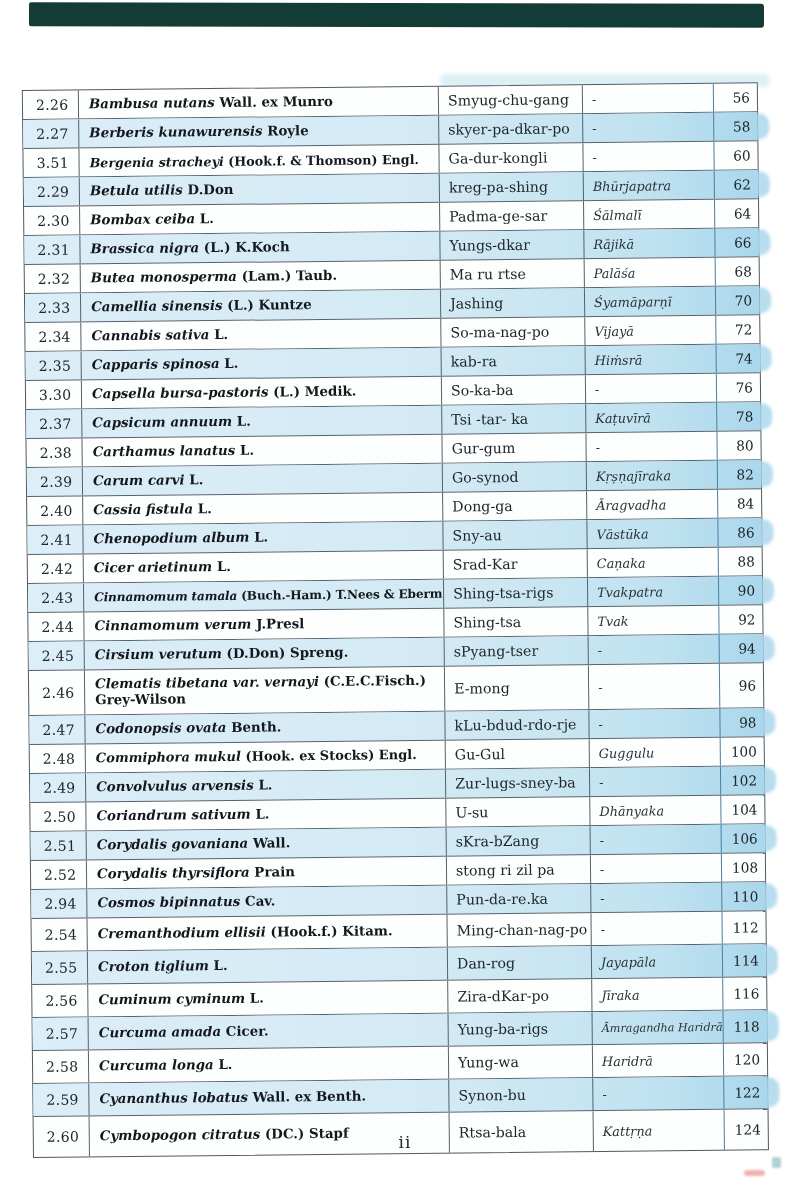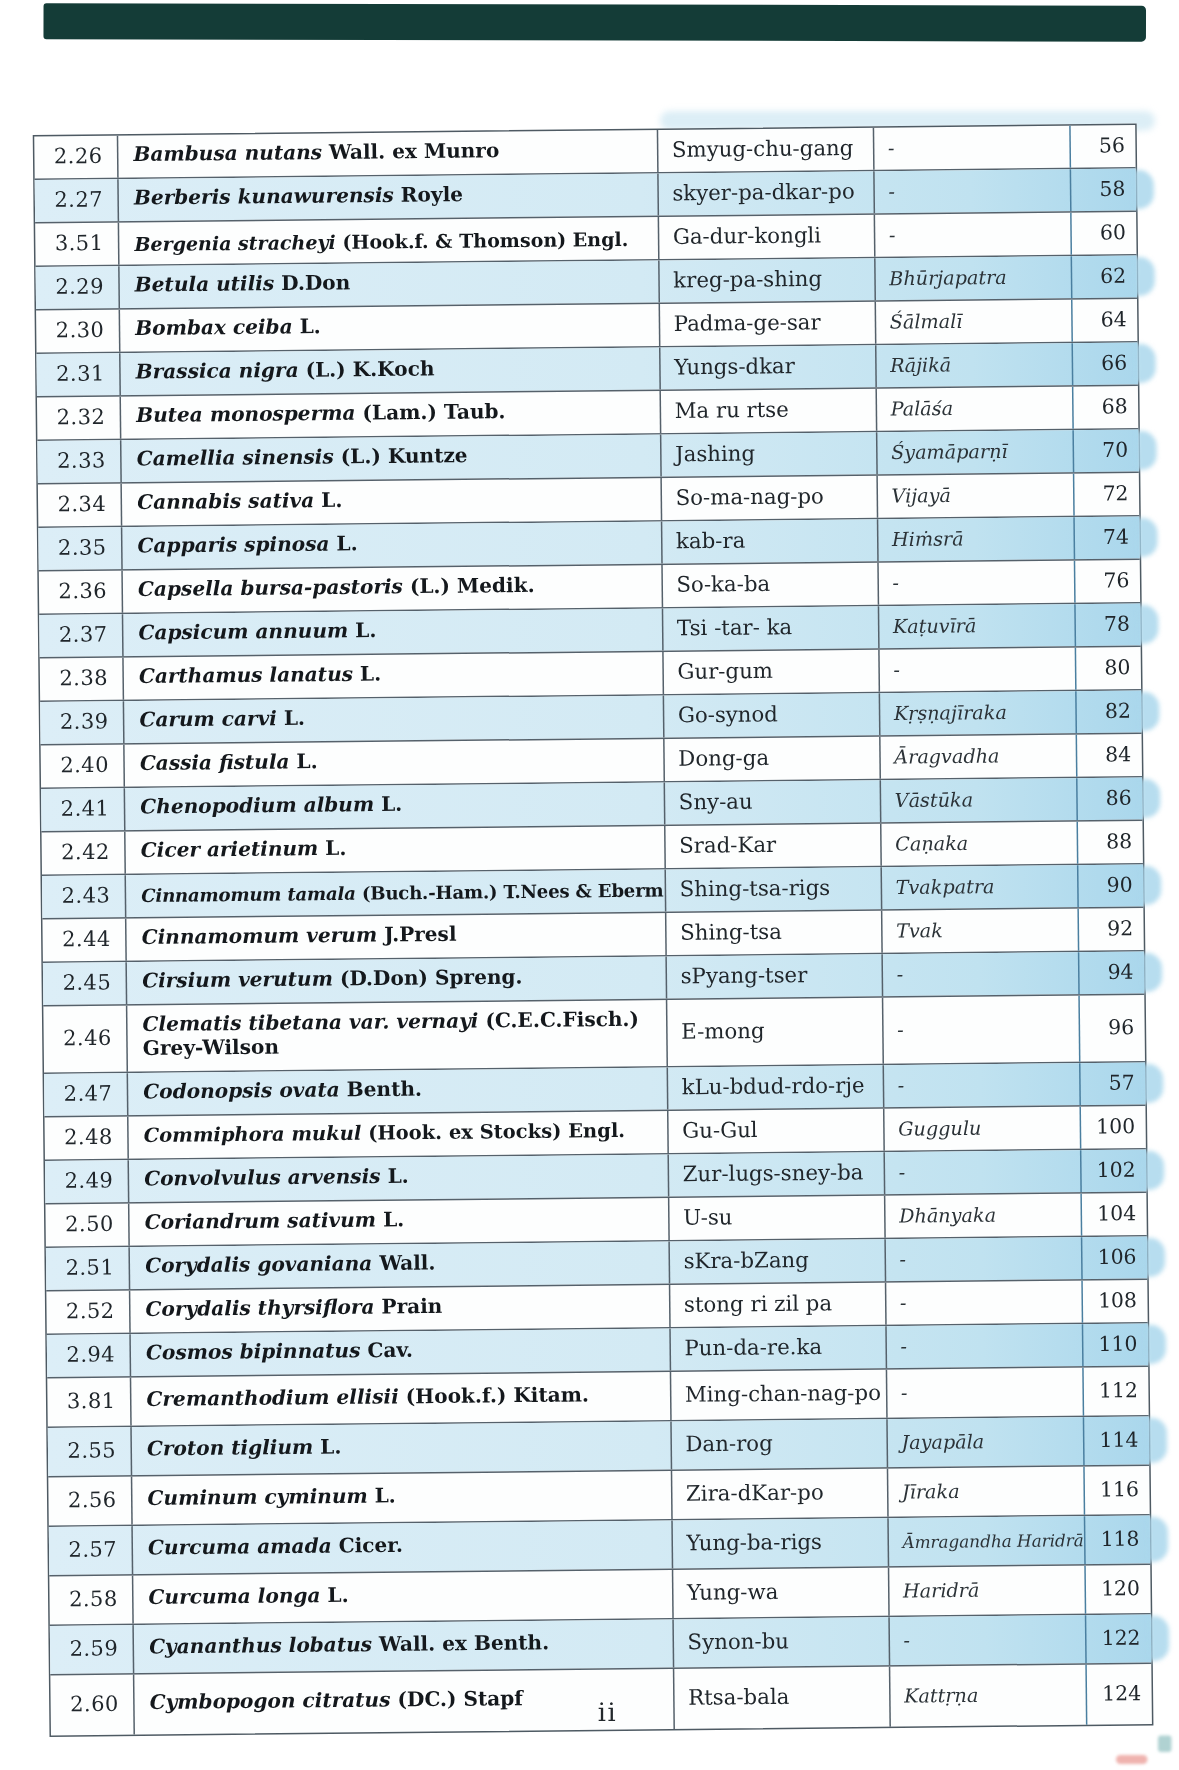--- a/index.html
+++ b/index.html
@@ -148,21 +148,21 @@
         <div class="t-row alt">
     <div class="c no">2.35</div>
     <div class="c name">
       <span class="name-text"><span class="sci">Capparis spinosa</span> <span class="auth">L.</span></span>
     </div>
     <div class="c tib">kab-ra</div>
     <div class="c san">Hiṁsrā</div>
     <div class="c pg">74</div>
   </div>
         <div class="t-row">
-    <div class="c no">2.36</div>
+    <div class="c no">3.30</div>
     <div class="c name">
       <span class="name-text"><span class="sci">Capsella bursa-pastoris</span> <span class="auth">(L.) Medik.</span></span>
     </div>
     <div class="c tib">So-ka-ba</div>
     <div class="c san">-</div>
     <div class="c pg">76</div>
   </div>
         <div class="t-row alt">
     <div class="c no">2.37</div>
     <div class="c name">
@@ -253,21 +253,21 @@
     <div class="c san">-</div>
     <div class="c pg">96</div>
   </div>
         <div class="t-row alt">
     <div class="c no">2.47</div>
     <div class="c name">
       <span class="name-text"><span class="sci">Codonopsis ovata</span> <span class="auth">Benth.</span></span>
     </div>
     <div class="c tib">kLu-bdud-rdo-rje</div>
     <div class="c san">-</div>
-    <div class="c pg">57</div>
+    <div class="c pg">98</div>
   </div>
         <div class="t-row">
     <div class="c no">2.48</div>
     <div class="c name">
       <span class="name-text"><span class="sci">Commiphora mukul</span> <span class="auth">(Hook. ex Stocks) Engl.</span></span>
     </div>
     <div class="c tib">Gu-Gul</div>
     <div class="c san">Guggulu</div>
     <div class="c pg">100</div>
   </div>
@@ -310,21 +310,21 @@
         <div class="t-row alt">
     <div class="c no">2.94</div>
     <div class="c name">
       <span class="name-text"><span class="sci">Cosmos bipinnatus</span> <span class="auth">Cav.</span></span>
     </div>
     <div class="c tib">Pun-da-re.ka</div>
     <div class="c san">-</div>
     <div class="c pg">110</div>
   </div>
         <div class="t-row">
-    <div class="c no">3.81</div>
+    <div class="c no">2.54</div>
     <div class="c name">
       <span class="name-text"><span class="sci">Cremanthodium ellisii</span> <span class="auth">(Hook.f.) Kitam.</span></span>
     </div>
     <div class="c tib">Ming-chan-nag-po</div>
     <div class="c san">-</div>
     <div class="c pg">112</div>
   </div>
         <div class="t-row alt">
     <div class="c no">2.55</div>
     <div class="c name">

